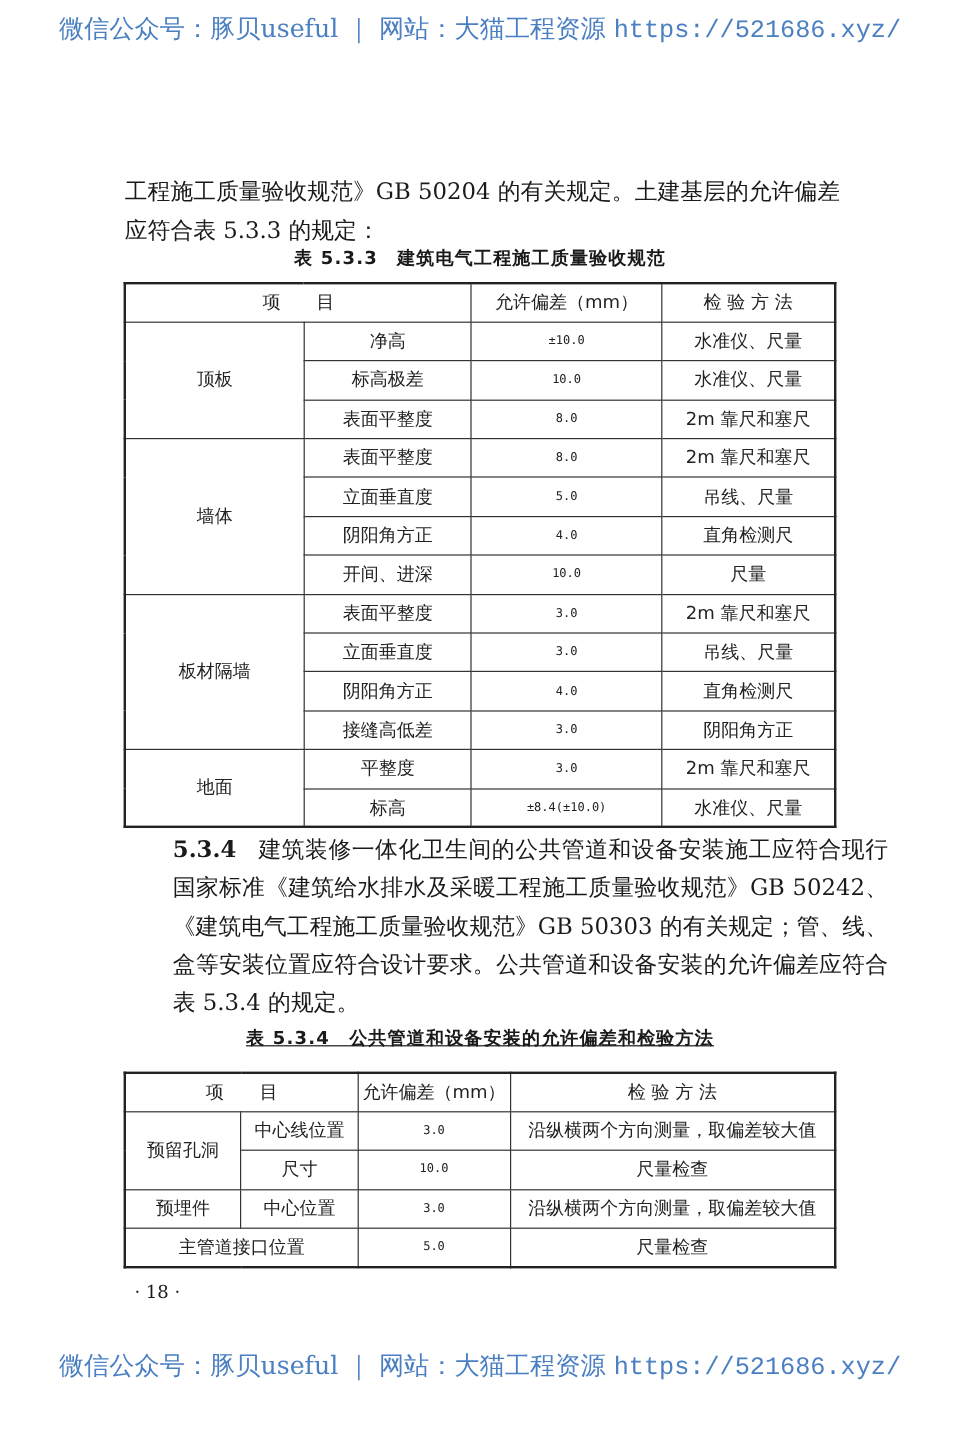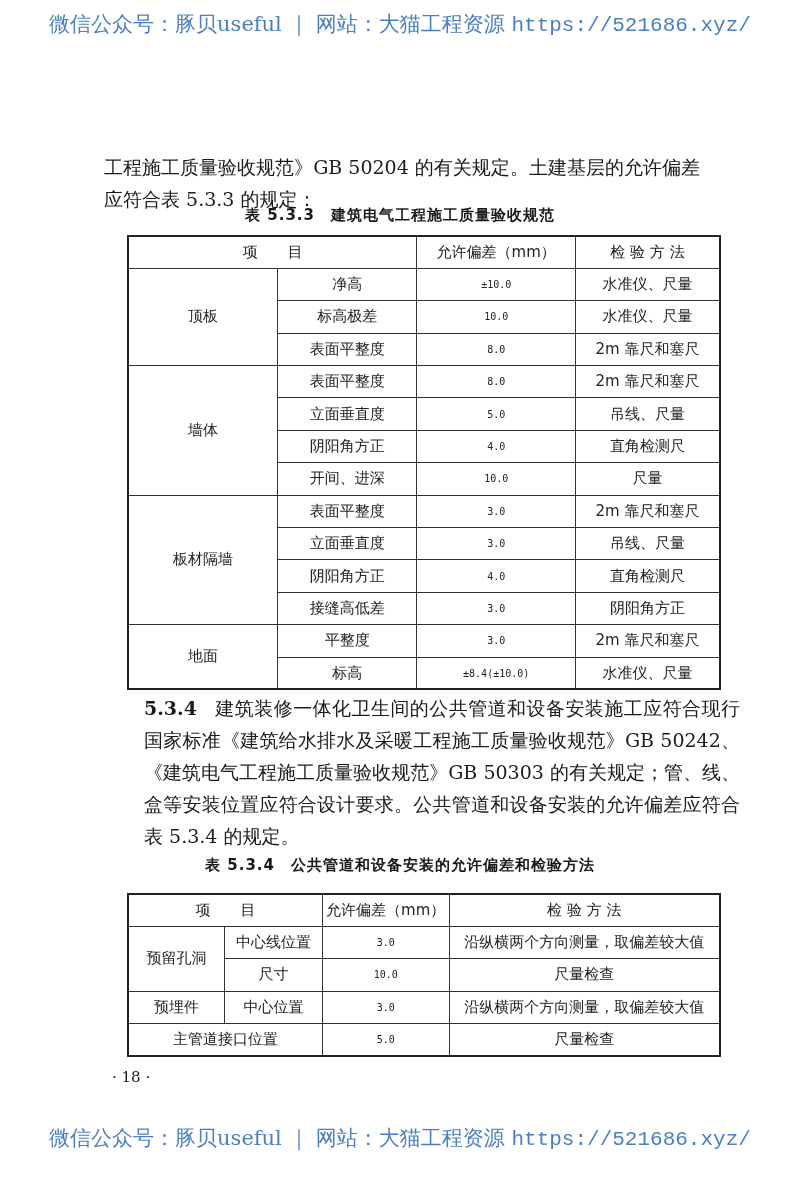--- a/index.html
+++ b/index.html
@@ -12,33 +12,32 @@
     color: #4a7fc1; font-size: 21px; letter-spacing: 0px;
     font-family: "DejaVu Serif", "Liberation Serif", serif;
   }
   .wm-top { top: 10px; }
   .wm-bottom { top: 1124px; }
   .wm-url { font-family: "Liberation Mono", "DejaVu Sans Mono", monospace; font-size: 21px; }
   .para {
     position: absolute; left: 104px; width: 596px; font-size: 19px; line-height: 32px;
     text-align: justify;
   }
-  .p1 { top: 151px; }
+  .p1 { top: 144px; }
   .p2 { top: 692px; margin-left: 40px; }
   .sec-num { font-weight: bold; font-family: "DejaVu Serif", serif; margin-right: 18px; }
   .caption {
     position: absolute; left: 100px; width: 600px; text-align: center;
     font-size: 15px; font-weight: bold; font-family: "DejaVu Sans", sans-serif; letter-spacing: 1px;
   }
   .cap1 { top: 206px; }
-  .cap2 { top: 856px; }
+  .cap2 { top: 856px; text-decoration: underline; }
   table {
     position: absolute; border-collapse: collapse; font-size: 15px;
     font-family: "DejaVu Sans", sans-serif;
-    margin-left: 24px;
   }
   table td, table th {
     border: 1px solid #333; text-align: center; font-weight: normal; padding: 0; color: #222;
   }
   .t1 { left: 103px; top: 235px; width: 594px; border: 2px solid #222; }
   .t1 tr { height: 32.4px; }
   .t2 { left: 103px; top: 893px; width: 594px; border: 2px solid #222; }
   .t2 tr { height: 32.4px; }
   .num { font-family: "DejaVu Sans Mono", "Liberation Mono", monospace; font-size: 10px; }
   .page-num { position: absolute; left: 112px; top: 1068px; font-size: 15px; }

